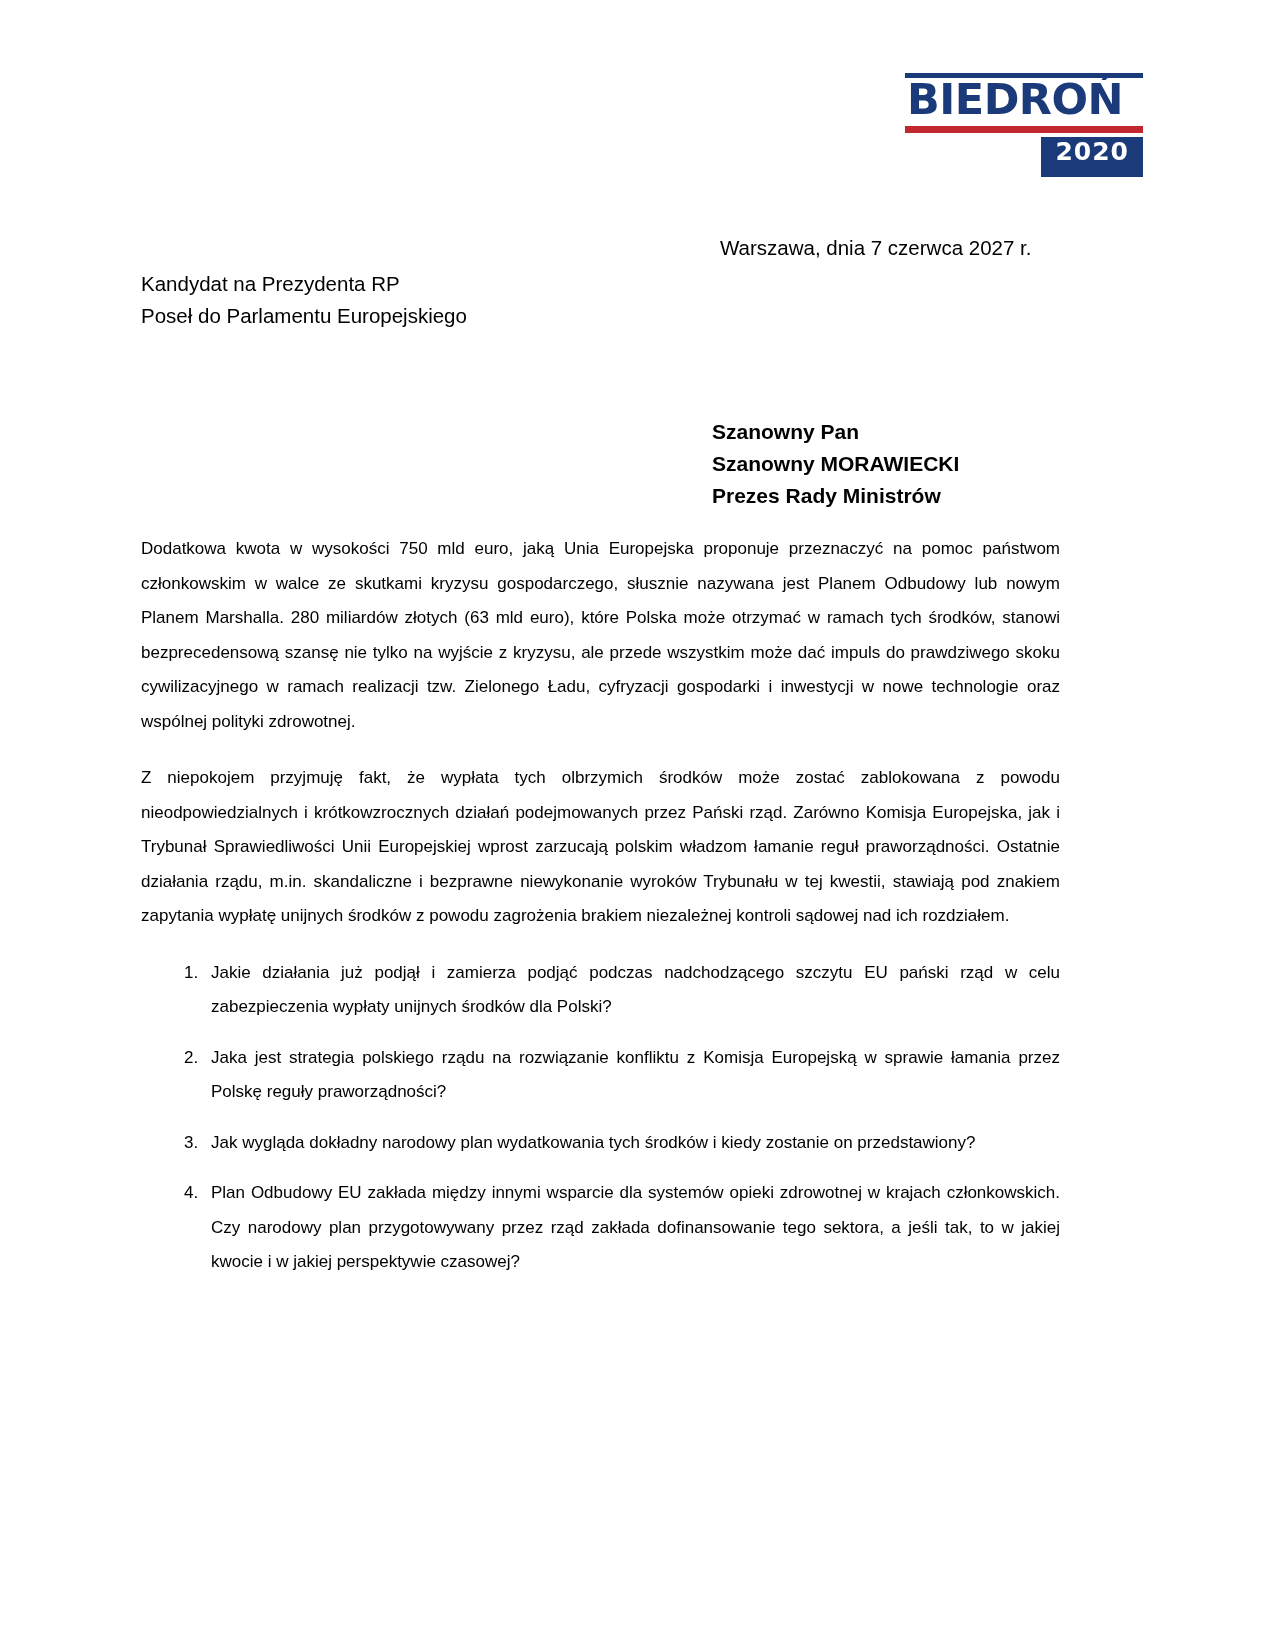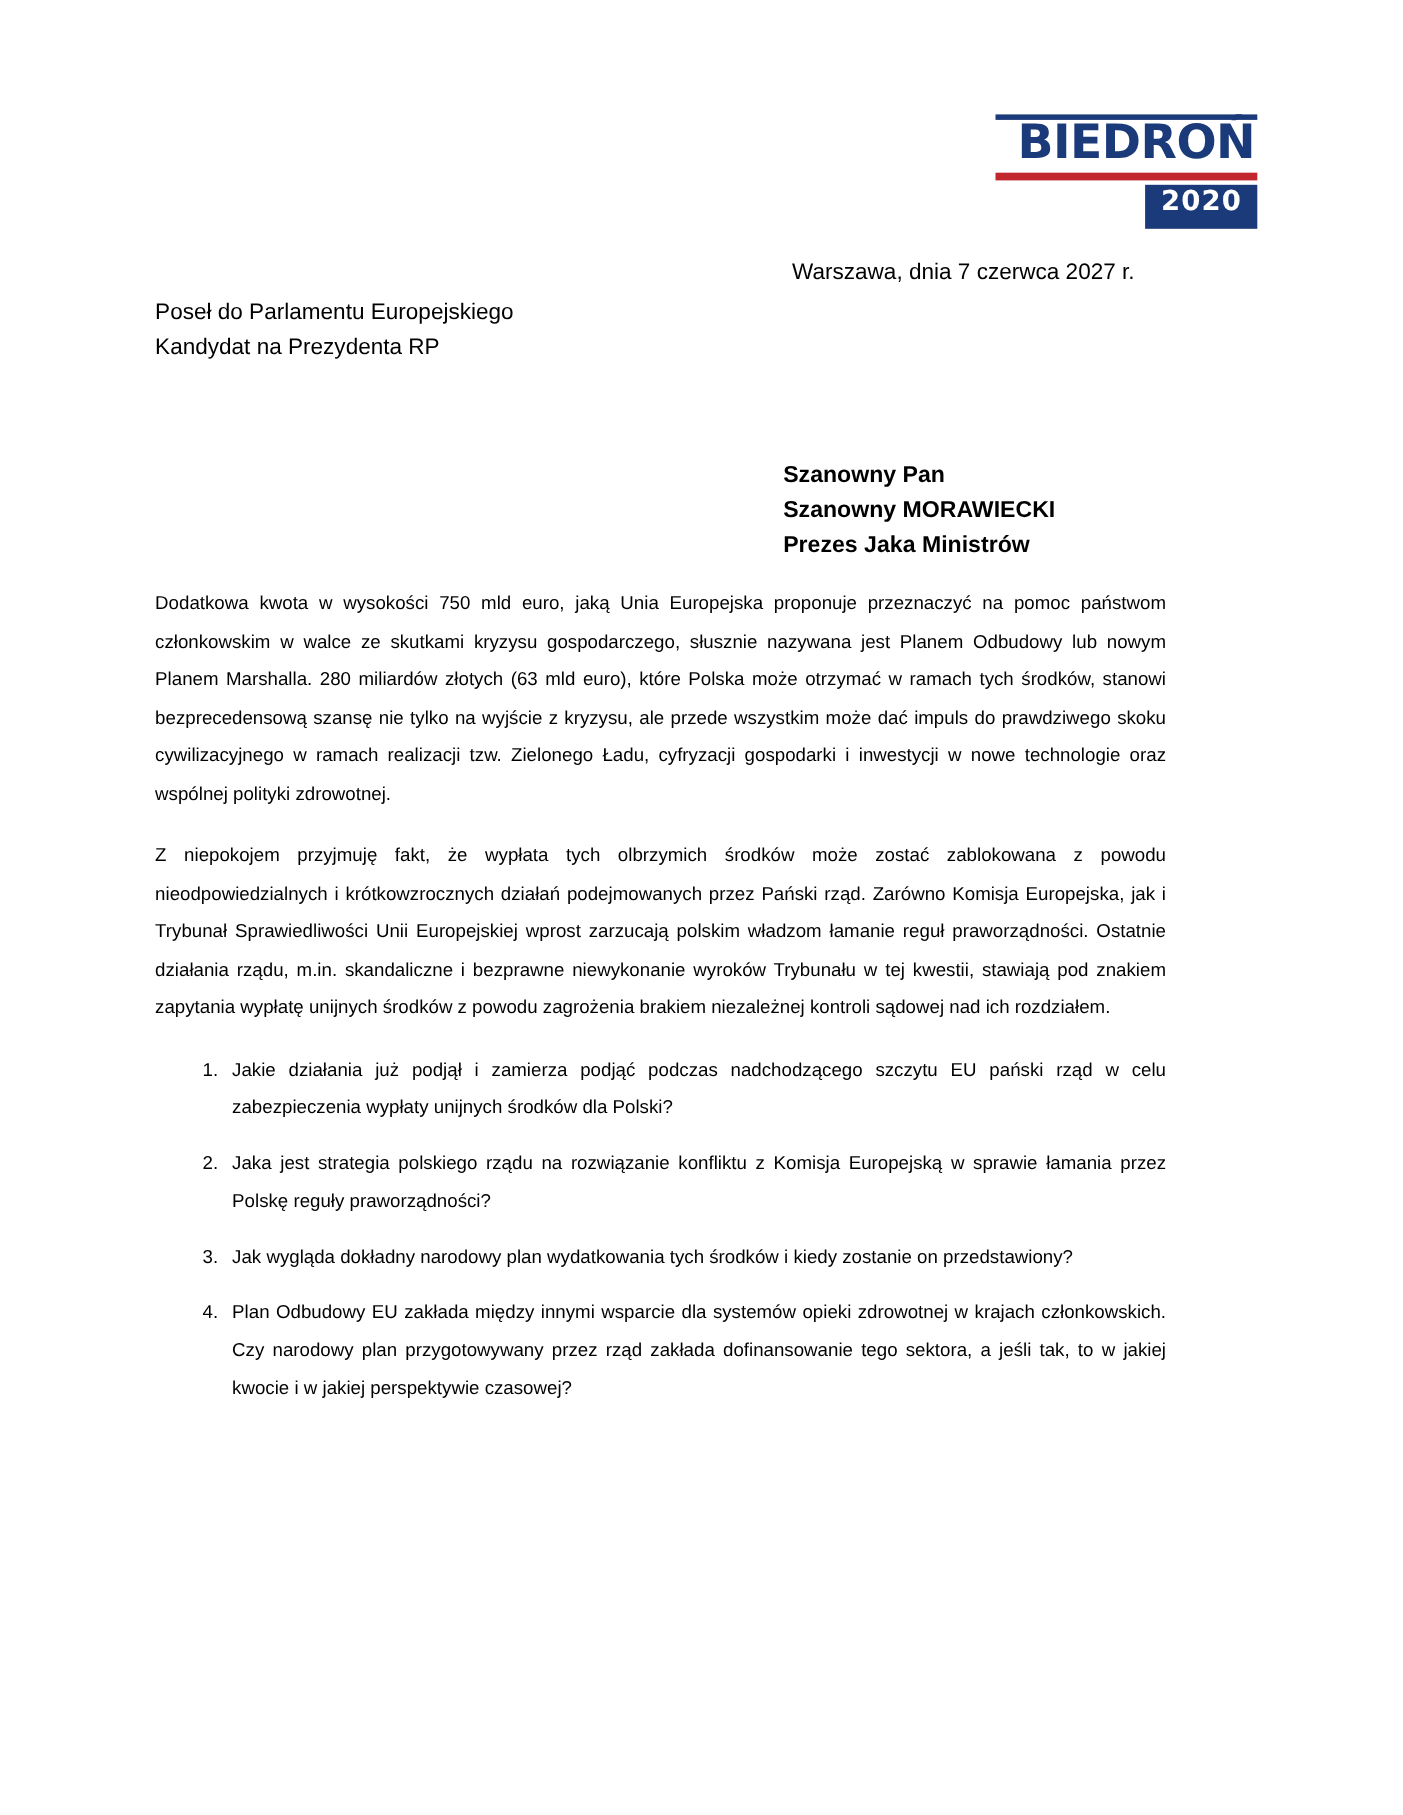--- a/index.html
+++ b/index.html
@@ -19,24 +19,24 @@
   .page {
     position: relative;
     width: 1275px;
     height: 1650px;
     box-sizing: border-box;
   }
 
   
   .logo-wrap {
     position: absolute;
-    top: 104px;
+    top: 73px;
     right: 132px;
     width: 238px;
-    text-align: right;
+    text-align: left;
     user-select: none;
   }
   .logo-name {
     font-family: "DejaVu Sans", sans-serif;
     font-weight: bold;
     font-size: 43px;
     letter-spacing: -0.5px;
     color: #1b3a7a;
     line-height: 1.0;
     padding: 0 2px 2px 2px;
@@ -130,28 +130,28 @@
     <span class="logo-name">BIEDROŃ</span>
     <div class="logo-rule"></div>
     <div class="logo-year-row">
       <span class="logo-year">2020</span>
     </div>
   </div>
 
   <div class="date-line">Warszawa, dnia 7 czerwca 2027 r.</div>
 
   <div class="sender">
+    <div>Kandydat na Prezydenta RP</div>
     <div>Poseł do Parlamentu Europejskiego</div>
-    <div>Kandydat na Prezydenta RP</div>
   </div>
 
   <div class="recipient">
     <div>Szanowny Pan</div>
     <div>Szanowny MORAWIECKI</div>
-    <div>Prezes Jaka Ministrów</div>
+    <div>Prezes Rady Ministrów</div>
   </div>
 
   <div class="content">
     <p>Dodatkowa kwota w wysokości 750 mld euro, jaką Unia Europejska  proponuje przeznaczyć na pomoc państwom członkowskim w walce ze skutkami kryzysu gospodarczego, słusznie nazywana jest Planem Odbudowy lub nowym Planem Marshalla. 280 miliardów złotych (63 mld euro), które Polska może otrzymać w ramach tych środków, stanowi bezprecedensową szansę nie tylko na wyjście z kryzysu, ale przede wszystkim może dać impuls do prawdziwego skoku cywilizacyjnego w ramach realizacji tzw. Zielonego Ładu, cyfryzacji gospodarki i inwestycji w nowe technologie oraz wspólnej polityki zdrowotnej.</p>
     <p>Z niepokojem przyjmuję fakt, że wypłata tych olbrzymich środków może zostać zablokowana z powodu nieodpowiedzialnych i krótkowzrocznych działań podejmowanych przez Pański rząd. Zarówno Komisja Europejska, jak i Trybunał Sprawiedliwości Unii Europejskiej wprost zarzucają polskim władzom łamanie reguł praworządności. Ostatnie działania rządu, m.in. skandaliczne i bezprawne niewykonanie wyroków Trybunału w tej kwestii, stawiają pod znakiem zapytania wypłatę unijnych środków z powodu zagrożenia brakiem niezależnej kontroli sądowej nad ich rozdziałem.</p>
     <ol class="questions">
       <li>Jakie działania już podjął i zamierza podjąć podczas nadchodzącego szczytu EU pański rząd w celu zabezpieczenia wypłaty unijnych środków dla Polski?</li>
       <li>Jaka jest strategia polskiego rządu na rozwiązanie konfliktu z Komisja Europejską w sprawie łamania przez Polskę reguły praworządności?</li>
       <li>Jak wygląda dokładny narodowy plan wydatkowania tych środków i kiedy zostanie on przedstawiony?</li>
       <li>Plan Odbudowy EU zakłada między innymi wsparcie dla systemów opieki zdrowotnej w krajach członkowskich. Czy narodowy plan przygotowywany przez rząd zakłada dofinansowanie tego sektora, a jeśli tak, to w jakiej kwocie i w jakiej perspektywie czasowej?</li>

